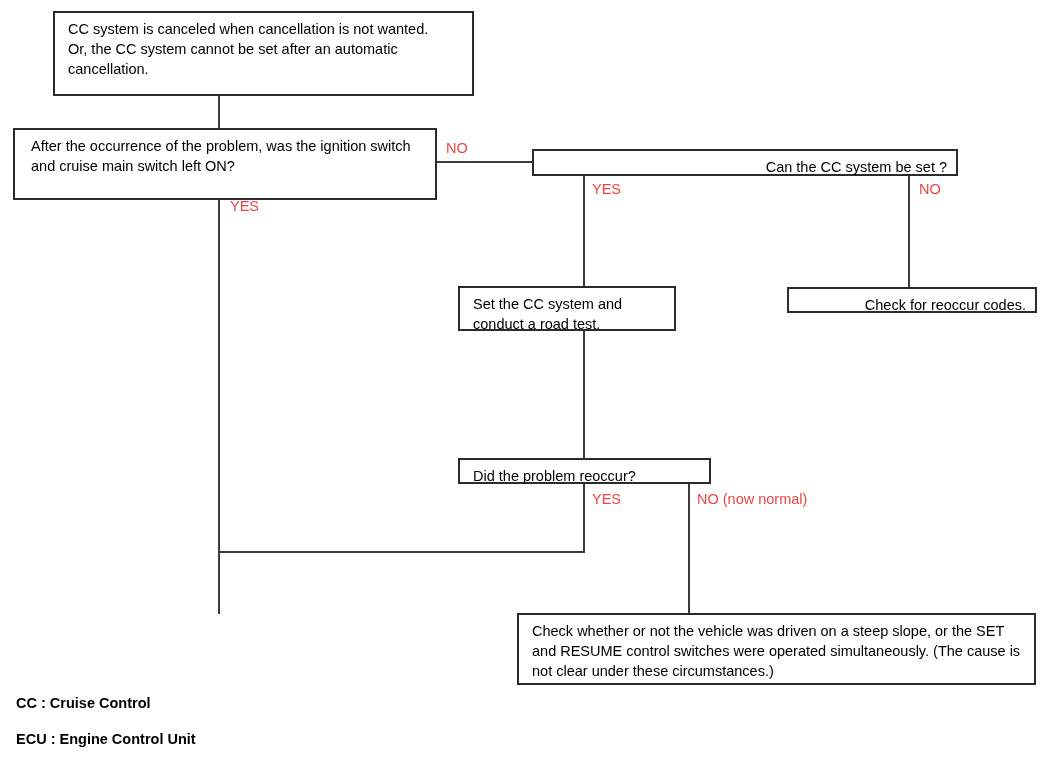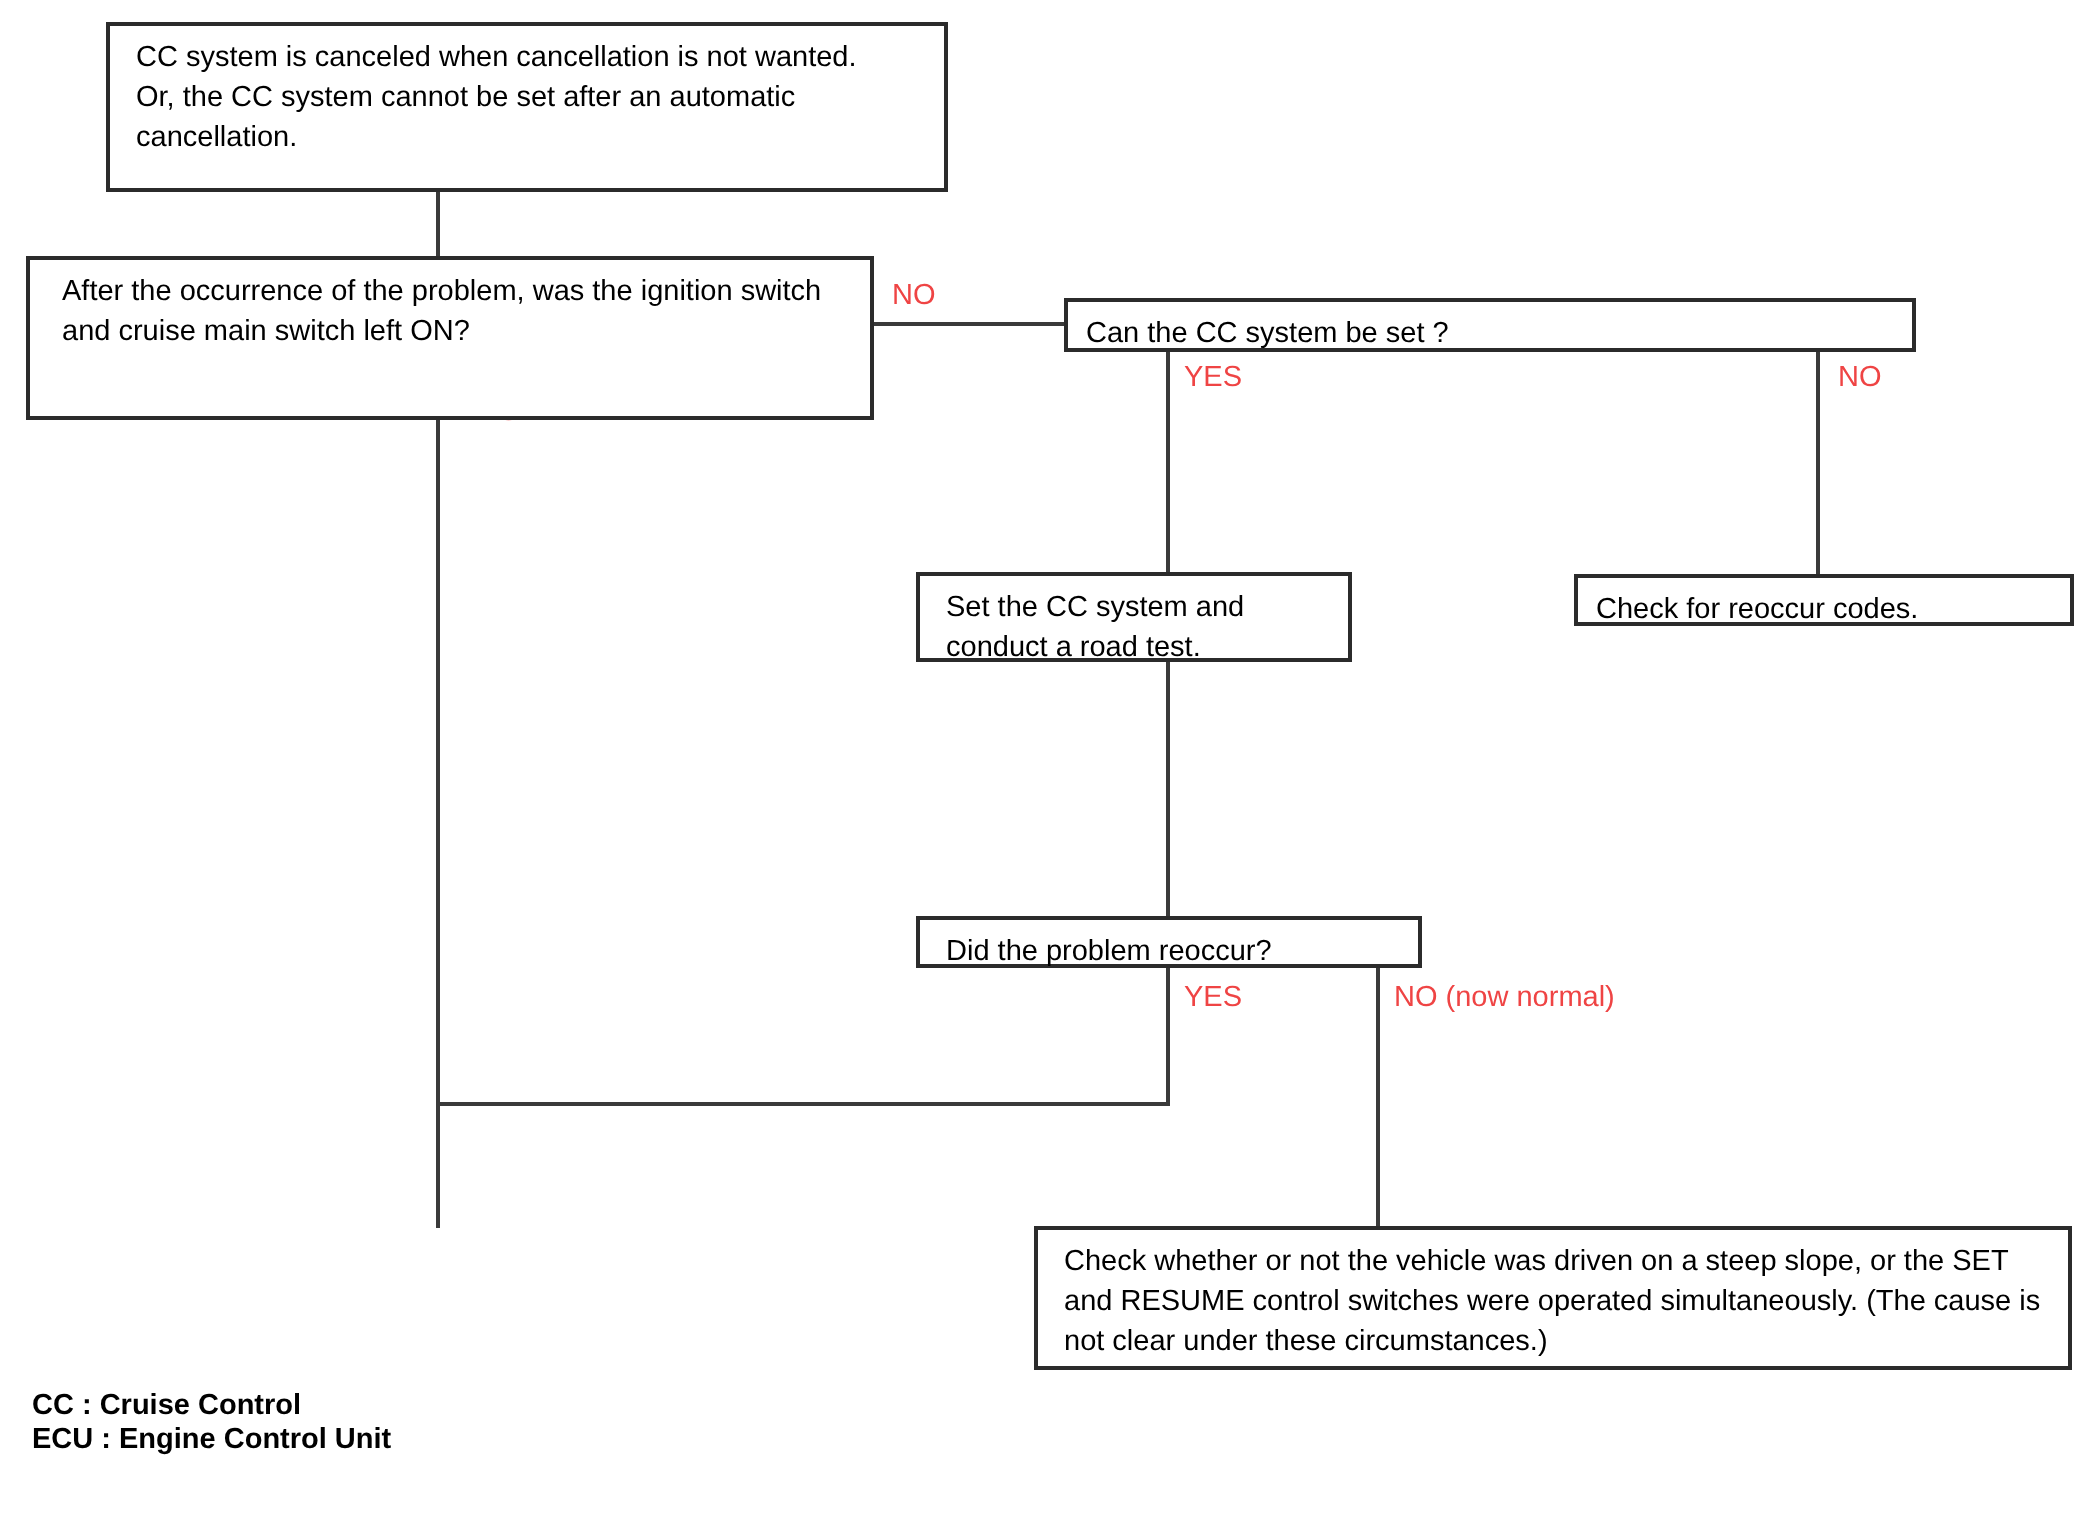--- a/index.html
+++ b/index.html
@@ -22,21 +22,21 @@
     border: 2px solid #2b2b2b;
     background: #ffffff;
     color: #000000;
     font-size: 14.5px;
     line-height: 1.38;
     padding: 6px 9px 5px 13px;
     white-space: pre-line;
     z-index: 3;
   }
   .node.centered {
-    text-align: left;
+    text-align: right;
     padding-left: 9px;
   }
   .line {
     position: absolute;
     background: #3a3a3a;
     z-index: 1;
   }
   .line.v { width: 2px; }
   .line.h { height: 2px; }
   .edge-label {
@@ -87,29 +87,29 @@
 
   <div class="edge-label" style="left:919px; top:181px;">NO</div>
 
   <div class="edge-label" style="left:592px; top:491px;">YES</div>
 
   <div class="edge-label" style="left:697px; top:491px;">NO (now normal)</div>
 
   <div class="node" style="left:13px; top:11px; width:421px; height:85px;margin-left:40px;">CC system is canceled when cancellation is not wanted.
 Or, the CC system cannot be set after an automatic cancellation.</div>
 
-  <div class="node" style="left:13px; top:128px; width:424px; height:82px;padding-left:16px;">After the occurrence of the problem, was the ignition switch and cruise main switch left ON?</div>
+  <div class="node" style="left:13px; top:128px; width:424px; height:72px;padding-left:16px;">After the occurrence of the problem, was the ignition switch and cruise main switch left ON?</div>
 
   <div class="node centered" style="left:532px; top:149px; width:426px; height:27px;">Can the CC system be set ?</div>
 
   <div class="node" style="left:458px; top:286px; width:218px; height:45px;">Set the CC system and conduct a road test.</div>
 
   <div class="node centered" style="left:787px; top:287px; width:250px; height:26px;">Check for reoccur codes.</div>
 
   <div class="node" style="left:458px; top:458px; width:253px; height:26px;">Did the problem reoccur?</div>
 
 
   <div class="node" style="left:517px; top:613px; width:519px; height:72px;">Check whether or not the vehicle was driven on a steep slope, or the SET and RESUME control switches were operated simultaneously. (The cause is not clear under these circumstances.)</div>
 
   <div class="legend" style="left:16px; top:693px;">CC : Cruise Control</div>
-  <div class="legend" style="left:16px; top:710px;">ECU : Engine Control Unit</div>
+  <div class="legend" style="left:16px; top:729px;">ECU : Engine Control Unit</div>
 
 </div>
 
 </body></html>

